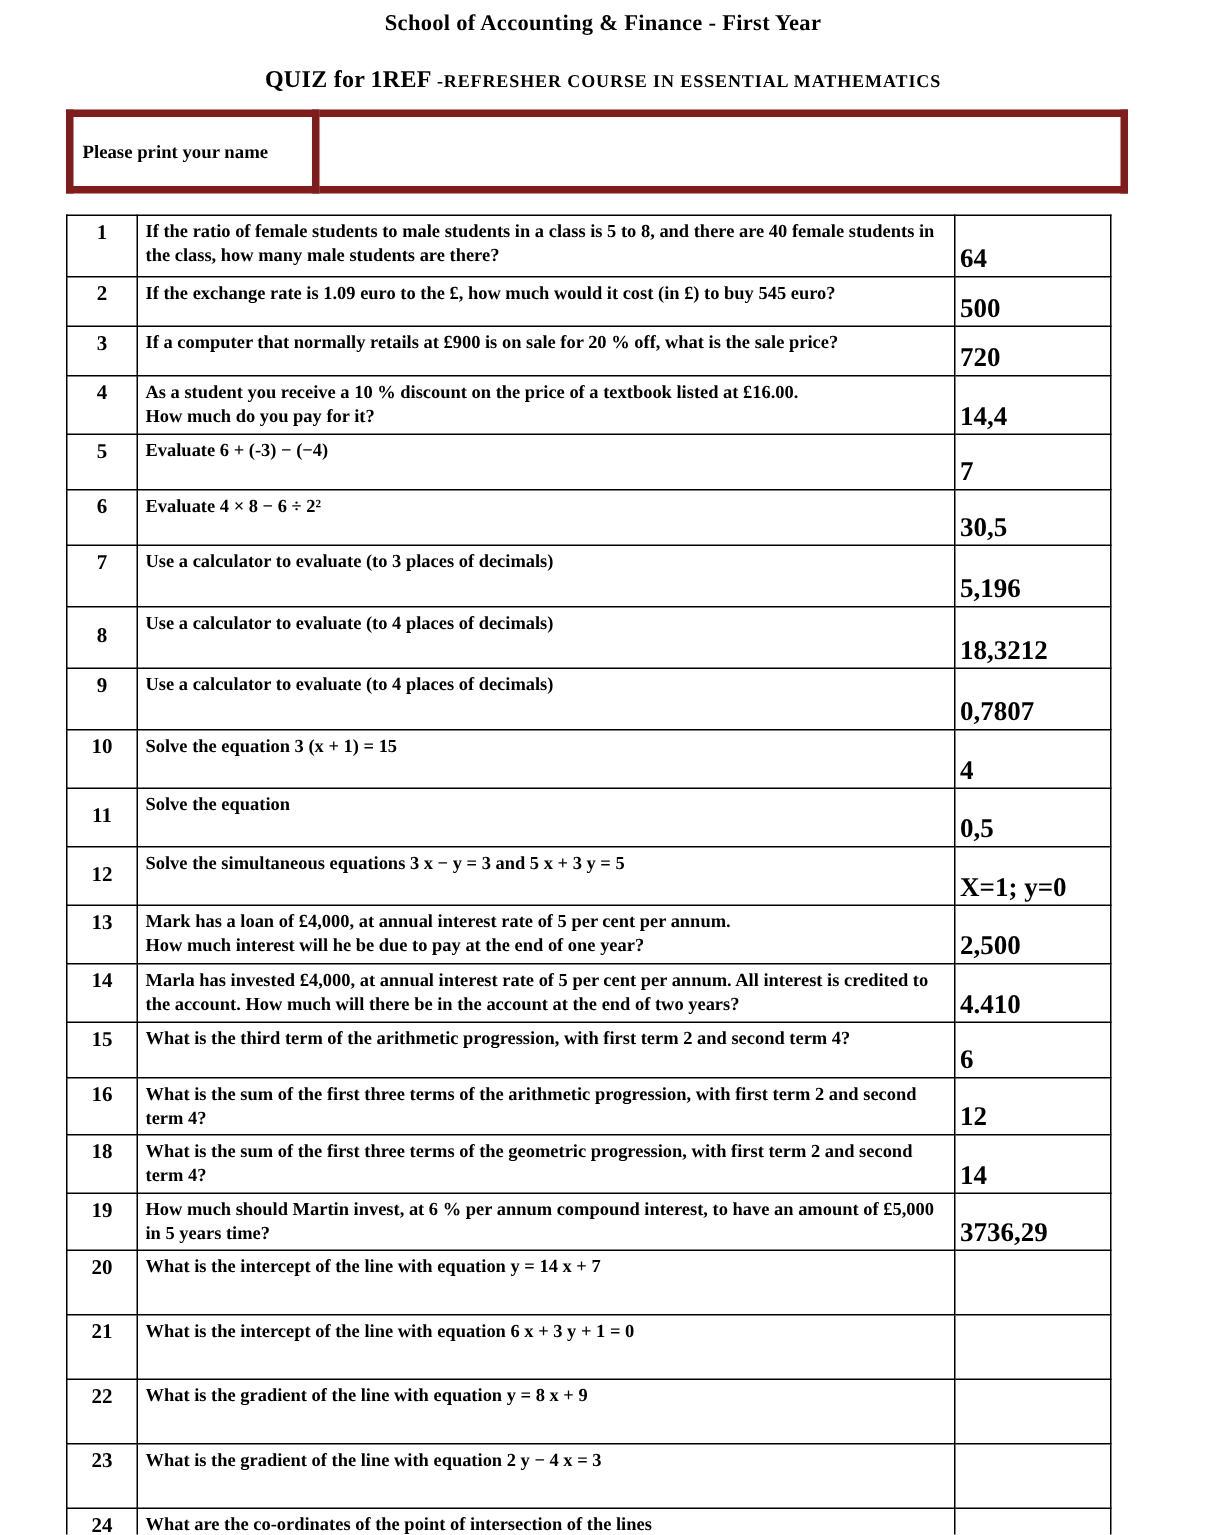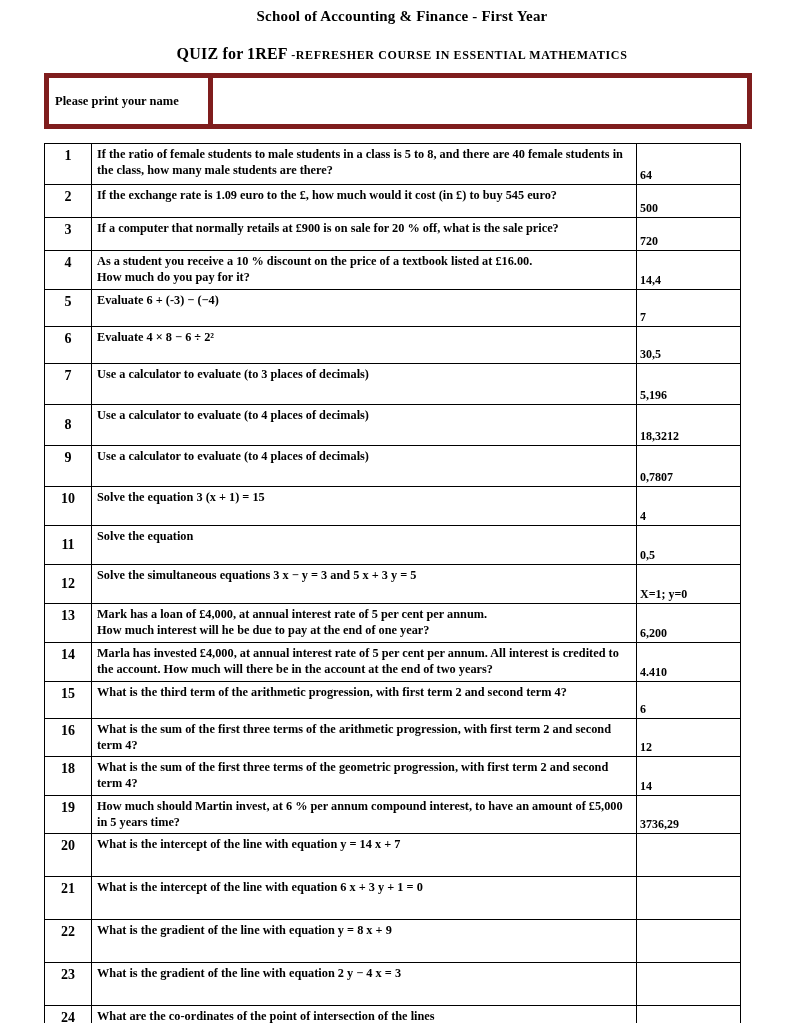--- a/index.html
+++ b/index.html
@@ -88,21 +88,21 @@
   td.q {
     width: 535px;
     padding: 3px 4px 3px 5px;
     font-size: 12.3px;
     font-weight: bold;
     line-height: 1.28;
   }
   td.ans {
     width: 101px;
     position: relative;
-    font-size: 12px;
+    font-size: 18px;
     font-weight: bold;
   }
   td.ans .ansval {
     position: absolute;
     left: 3px;
     bottom: 1px;
     white-space: nowrap;
   }
 </style>
 </head>
@@ -226,21 +226,21 @@
       <td class="ans">
             <span class="ansval">X=1; y=0</span>
           </td>
     </tr>
 
     <tr>
       <td class="num">13</td>
       <td class="q" style="height:32px; white-space:pre-line">Mark has a loan of £4,000, at annual interest rate of 5 per cent per annum.
 How much interest will he be due to pay at the end of one year?</td>
       <td class="ans">
-            <span class="ansval">6,200</span>
+            <span class="ansval">2,500</span>
           </td>
     </tr>
 
     <tr>
       <td class="num">14</td>
       <td class="q" style="height:32px">Marla has invested £4,000, at annual interest rate of 5 per cent per annum. All interest is credited to the account. How much will there be in the account at the end of two years?</td>
       <td class="ans">
             <span class="ansval">4.410</span>
           </td>
     </tr>

